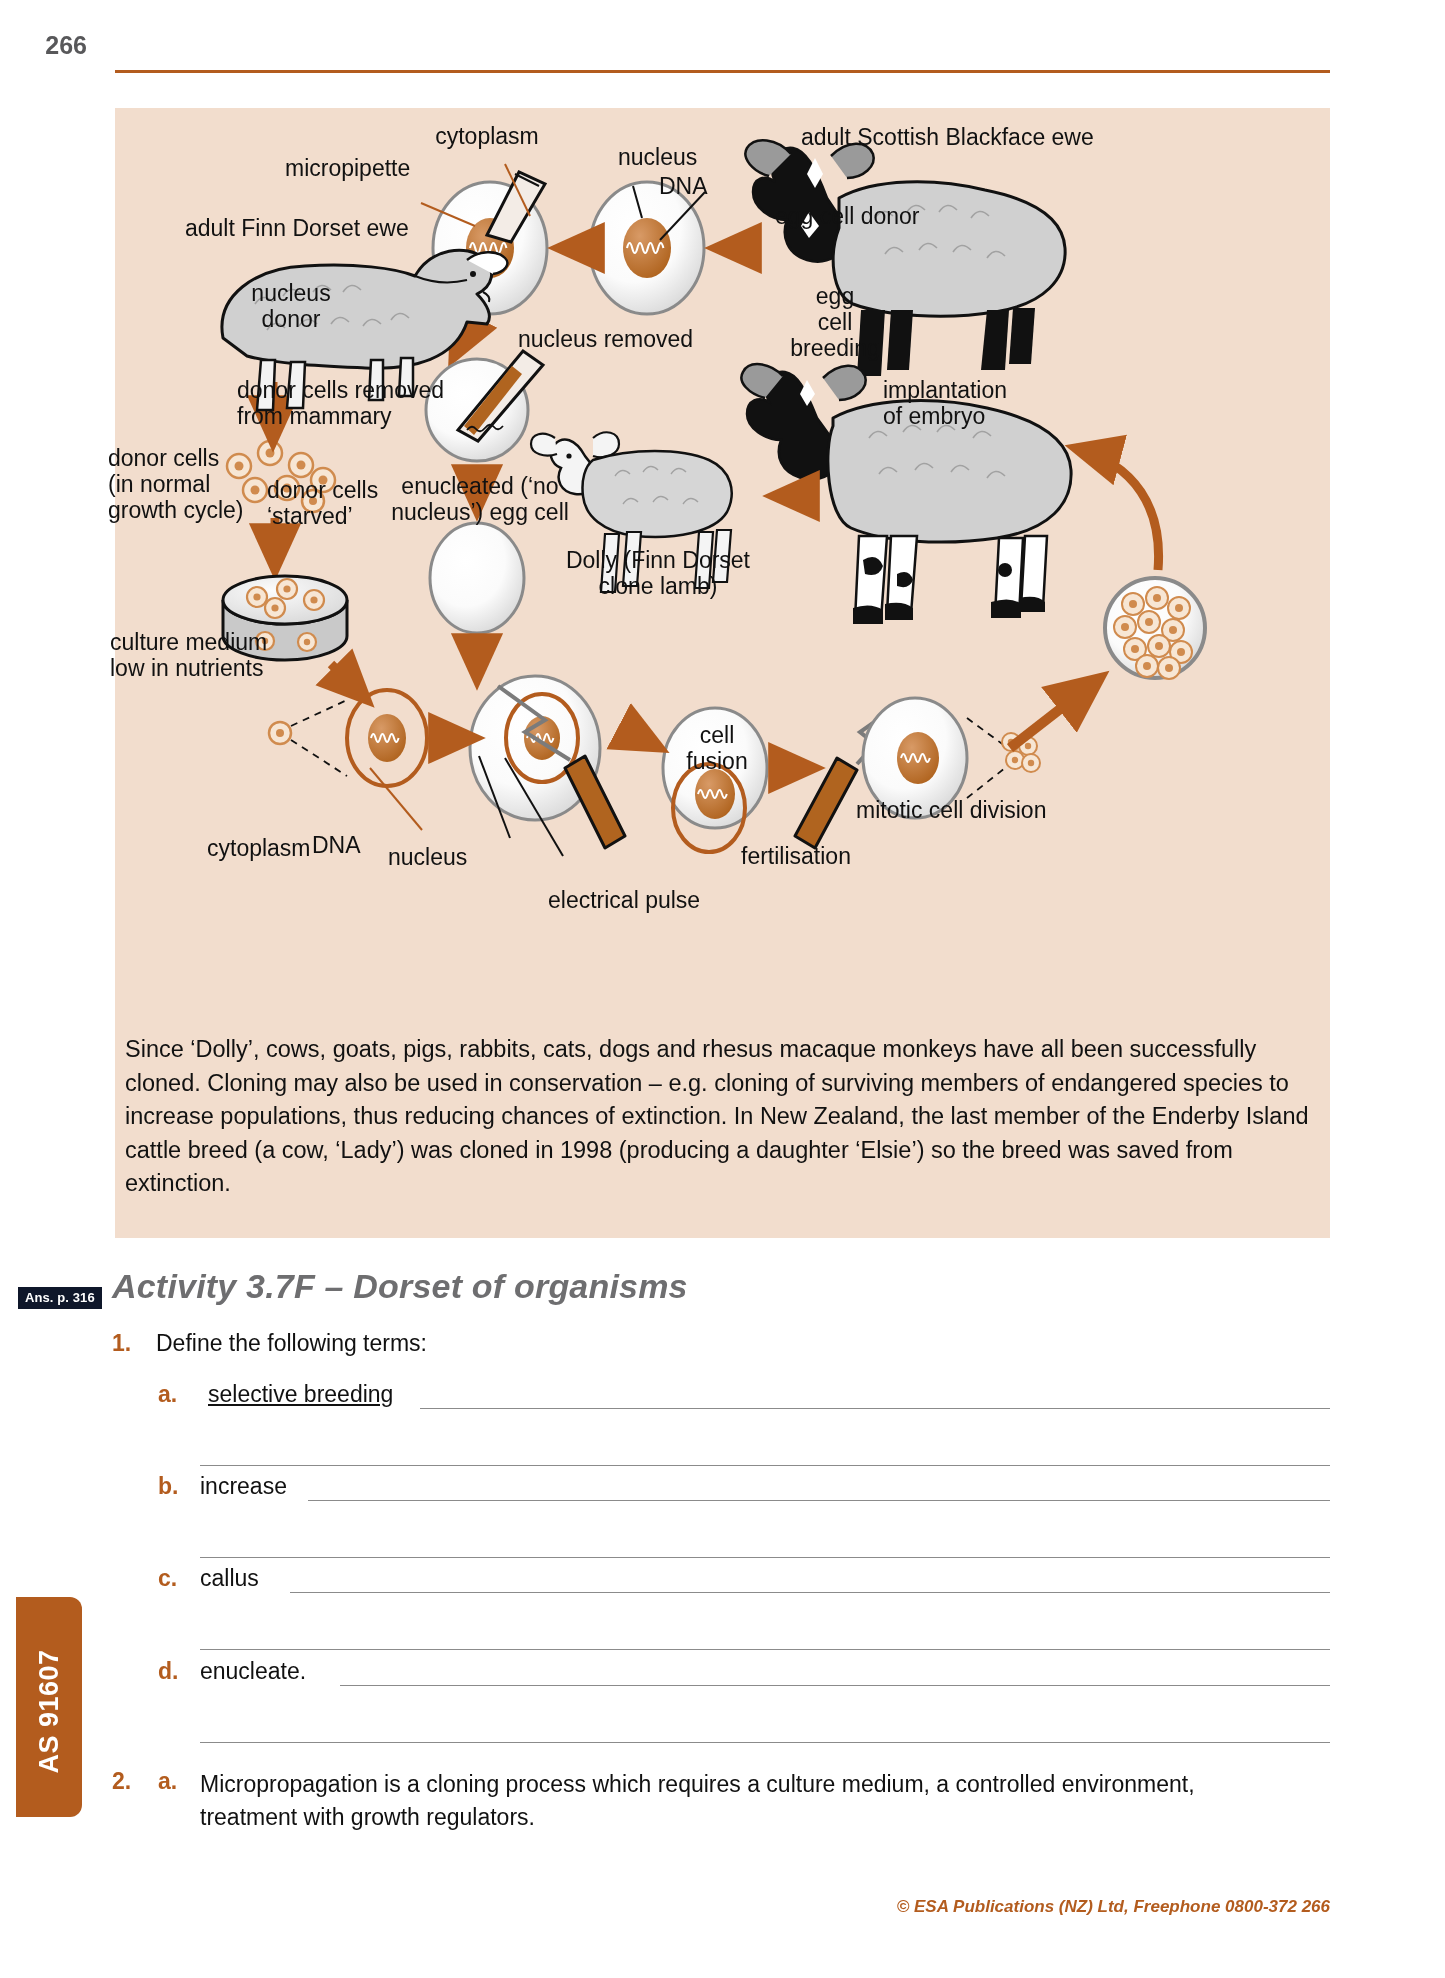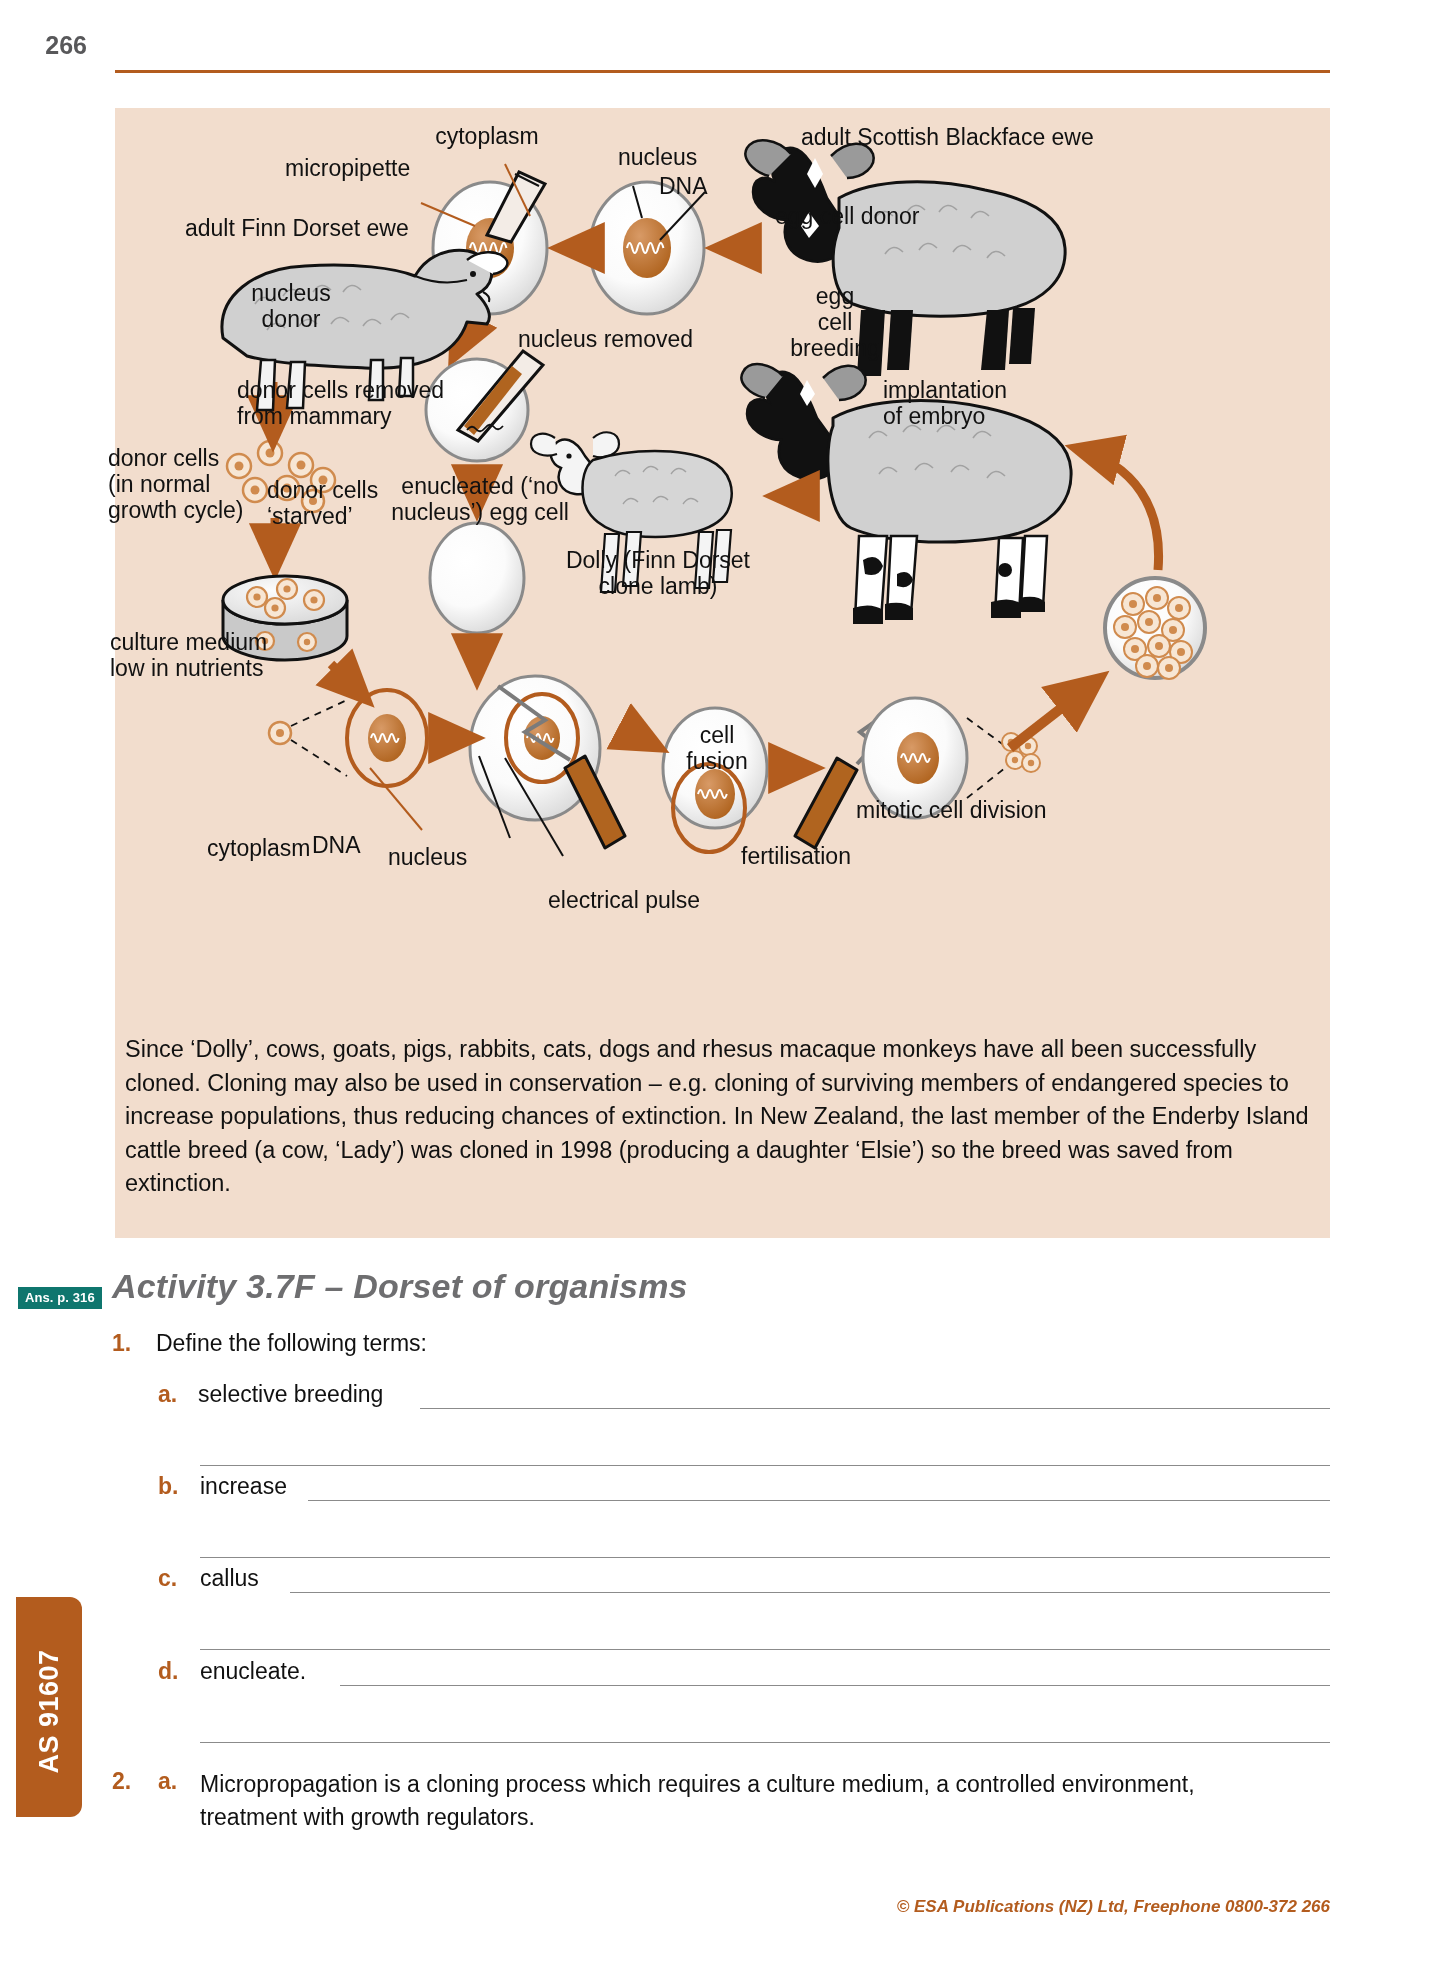--- a/index.html
+++ b/index.html
@@ -73,21 +73,21 @@
     width: 1200px;
     font-size: 23.5px;
     line-height: 1.43;
     color: #111;
   }
 
   
   .ans-tab {
     position: absolute;
     left: 18px; top: 1287px;
-    background: #0f766e;
+    background: #0f172a;
     color: #ffffff;
     font-size: 13px;
     font-weight: bold;
     padding: 3px 7px 4px 7px;
     letter-spacing: 0.1px;
   }
   .activity-title {
     position: absolute;
     left: 112px; top: 1267px;
     font-size: 34px;
@@ -563,21 +563,21 @@
   <div class="panel-caption" style="left:10px; top:925px; width:1195px;">Since ‘Dolly’, cows, goats, pigs, rabbits, cats, dogs and rhesus macaque monkeys have all been successfully cloned. Cloning may also be used in conservation – e.g. cloning of surviving members of endangered species to increase populations, thus reducing chances of extinction. In New Zealand, the last member of the Enderby Island cattle breed (a cow, ‘Lady’) was cloned in 1998 (producing a daughter ‘Elsie’) so the breed was saved from extinction.</div>
 </div>
 
 <div class="ans-tab">Ans. p. 316</div>
 <div class="activity-title">Activity 3.7F – Dorset of organisms</div>
 
 <div class="q-num" style="left:112px; top:1330px;">1.</div>
 <div class="q-text" style="left:156px; top:1330px;">Define the following terms:</div>
 
 <div class="sub-letter" style="left:158px; top:1381px;">a.</div>
-<div class="sub-text" style="left:198px; top:1381px;">selective breeding</div>
+<div class="sub-text" style="left:208px; top:1381px;text-decoration:underline;">selective breeding</div>
 <div class="answer-rule" style="left:420px; top:1408px; width:910px;"></div>
 <div class="answer-rule" style="left:200px; top:1465px; width:1130px;"></div>
 
 <div class="sub-letter" style="left:158px; top:1473px;">b.</div>
 <div class="sub-text" style="left:200px; top:1473px;">increase</div>
 <div class="answer-rule" style="left:308px; top:1500px; width:1022px;"></div>
 <div class="answer-rule" style="left:200px; top:1557px; width:1130px;"></div>
 
 <div class="sub-letter" style="left:158px; top:1565px;">c.</div>
 <div class="sub-text" style="left:200px; top:1565px;">callus</div>

